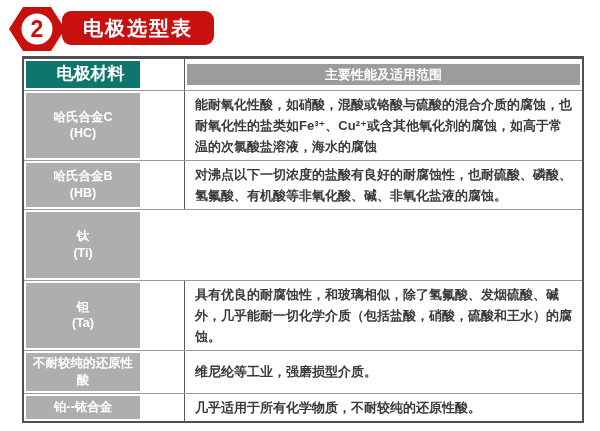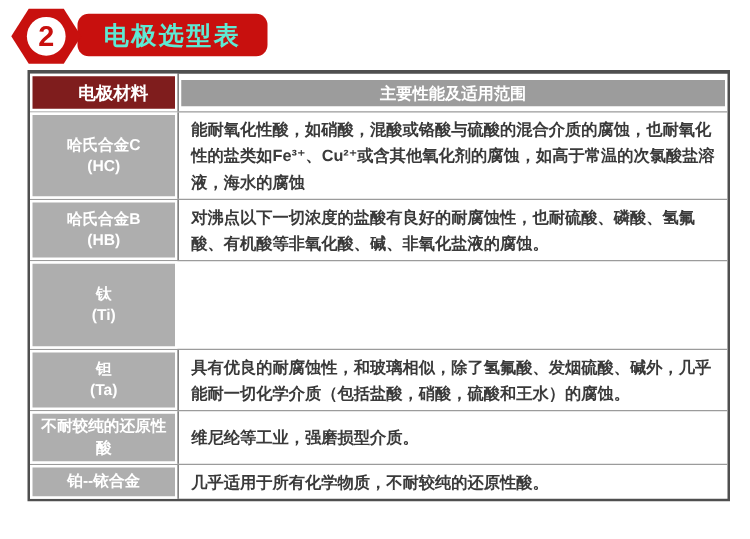--- a/index.html
+++ b/index.html
@@ -7,21 +7,21 @@
     width:600px;height:431px;position:relative;background:#ffffff;
     font-family:"Liberation Sans","DejaVu Sans",sans-serif;
     -webkit-font-smoothing:antialiased;
   }
   
   .hdr{position:absolute;left:0;top:0;width:600px;height:56px;}
   .ribbon{
     position:absolute;left:62px;top:11px;width:152px;height:34px;
     background:#c8100e;border-radius:9px;
     display:flex;align-items:center;justify-content:center;
-    color:#5eead4;font-size:20px;font-weight:bold;letter-spacing:2px;
+    color:#ffffff;font-size:20px;font-weight:bold;letter-spacing:2px;
     z-index:1;
   }
   .badge{position:absolute;left:8px;top:4px;width:58px;height:50px;z-index:2;}
   .badge svg{display:block;}
   
   .tbl{
     position:absolute;left:22px;top:56px;width:562px;
     border:2px solid #4f4f4f;border-top-width:3px;
     box-sizing:border-box;background:#ffffff;
   }
@@ -31,23 +31,24 @@
   .cli{
     background:#aeaeae;color:#ffffff;font-weight:bold;flex:1;
     display:flex;flex-direction:column;justify-content:center;align-items:center;
     text-align:center;font-size:12.5px;line-height:1.35;padding:2px 1px;
   }
   .cr{
     flex:1;border-left:1px solid #5a5a5a;box-sizing:border-box;
     padding:3px 8px 3px 10px;display:flex;align-items:center;
     font-size:13px;font-weight:bold;color:#3a3a3a;line-height:21px;
     text-align:left;
+    margin-left:42px;
   }
   .row.hd .cl{padding:2px;}
-  .row.hd .cli{background:#7f1d1d;font-size:14px;padding-left:16px;}
+  .row.hd .cli{background:#0f766e;font-size:17px;padding-left:16px;}
   .row.hd .cr{padding:2px;border-left:1px solid #5a5a5a;}
   .cri-hd{
     background:#9c9c9c;color:#ffffff;font-weight:bold;flex:1;
     display:flex;align-items:center;justify-content:center;font-size:13px;
   }
   .h30{min-height:30px;} .h48{min-height:48px;} .h46{min-height:46px;}
   .h64{min-height:64px;} .h70{min-height:70px;} .h25{min-height:25px;}
   .code:empty{display:none;}
 </style>
 </head>

